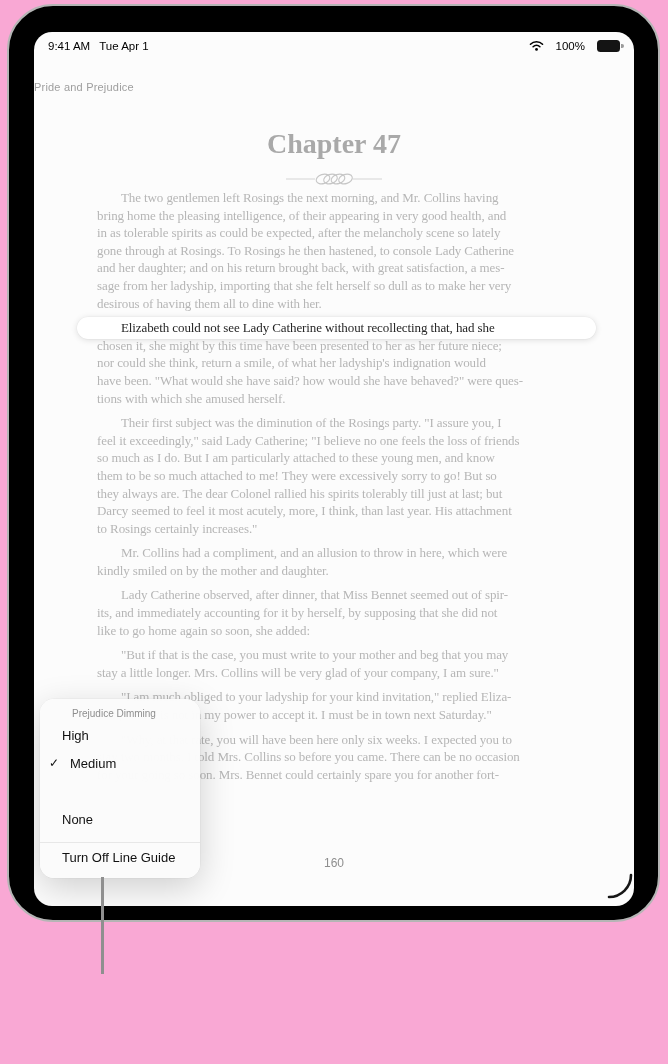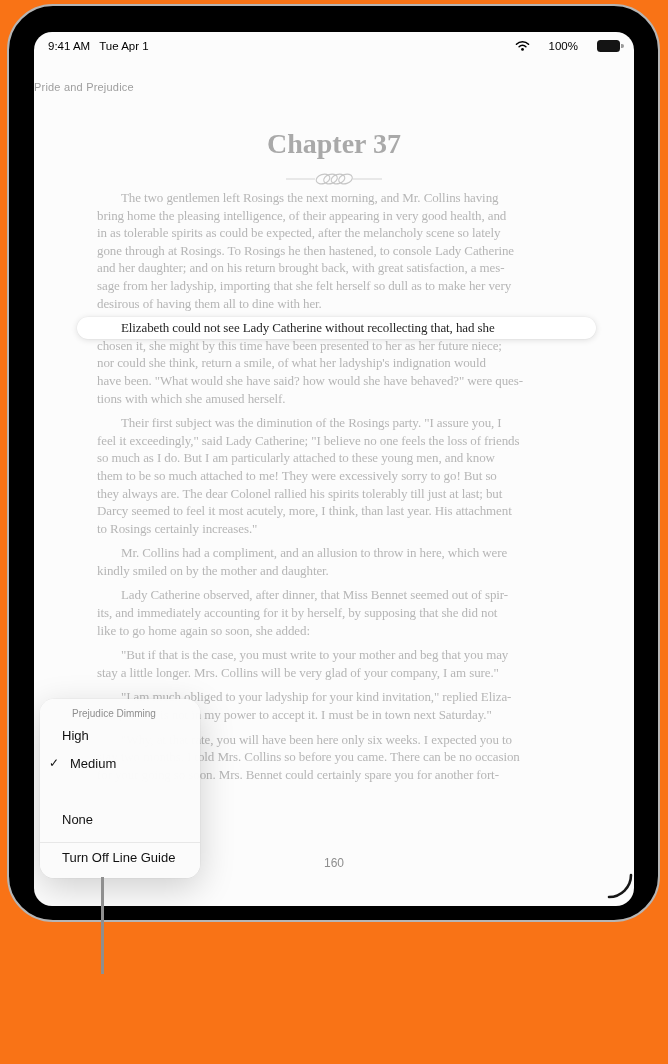--- a/index.html
+++ b/index.html
@@ -1,30 +1,30 @@
 <!DOCTYPE html>
 <html><head>
 <meta charset="utf-8">
 <style>
   * { margin:0; padding:0; box-sizing:border-box; }
   body { width:668px; height:1064px; background:#ffffff; font-family:"Liberation Sans", sans-serif; }
-  .stage { position:relative; width:668px; height:1064px; background:#f97316; overflow:hidden; }
+  .stage { position:relative; width:668px; height:1064px; background:#f9a8d4; overflow:hidden; }
 
   
   .device { position:absolute; left:7px; top:4px; width:653px; height:918px;
             background:#000; border:2.5px solid #b5b5b5; border-radius:46px; z-index:1; }
   .screen { position:absolute; left:34px; top:32px; width:600px; height:874px;
             background:#fcfcfc; border-radius:18px; overflow:hidden; z-index:2; }
 
   
   .status-bar { position:absolute; top:6px; left:14px; right:14px; height:16px;
                 display:flex; justify-content:space-between; align-items:center;
                 font-size:11.5px; color:#000; font-weight:500; }
   .sb-left { display:flex; gap:9px; }
-  .sb-right { display:flex; align-items:center; gap:19px; }
+  .sb-right { display:flex; align-items:center; gap:12px; }
   .batt { position:relative; width:23px; height:11.5px; background:#141414; border-radius:3.5px; }
   .batt::after { content:''; position:absolute; right:-3.5px; top:3.5px; width:2.5px; height:4.5px;
                  background:#9a9a9a; border-radius:0 2px 2px 0; }
 
   
   .book-title { position:absolute; top:49px; left:0; right:0; text-align:left;
                 font-size:11px; color:#9e9e9e; letter-spacing:0.2px; }
   .chapter-title { position:absolute; top:96px; left:0; right:0; text-align:center;
                    font-family:"Liberation Serif","DejaVu Serif",serif; font-weight:bold;
                    font-size:28px; color:#a9a9a9; }
@@ -86,21 +86,21 @@
             <path d="M4.3 7.4 A 5.3 5.3 0 0 1 11.7 7.4" fill="none" stroke="#000" stroke-width="1.7" stroke-linecap="round"></path>
             <circle cx="8" cy="10.3" r="1.5" fill="#000"></circle>
           </svg>
         </span>
         <span>100%</span>
         <span class="batt"></span>
       </div>
     </div>
 
     <div class="book-title">Pride and Prejudice</div>
-    <div class="chapter-title">Chapter 37</div>
+    <div class="chapter-title">Chapter 47</div>
 
     <div class="ornament">
       <svg width="96" height="16" viewBox="0 0 96 16">
         <line x1="0" y1="8" x2="29" y2="8" stroke="#d4d4d4" stroke-width="1"></line>
         <line x1="67" y1="8" x2="96" y2="8" stroke="#d4d4d4" stroke-width="1"></line>
         <g fill="none" stroke="#c6c6c6" stroke-width="1.1">
           <ellipse cx="37" cy="8" rx="7" ry="4.6" transform="rotate(-18 37 8)"></ellipse>
           <ellipse cx="44.5" cy="8" rx="7" ry="4.6" transform="rotate(-18 44.5 8)"></ellipse>
           <ellipse cx="52" cy="8" rx="7" ry="4.6" transform="rotate(-18 52 8)"></ellipse>
           <ellipse cx="59.5" cy="8" rx="7" ry="4.6" transform="rotate(-18 59.5 8)"></ellipse>

